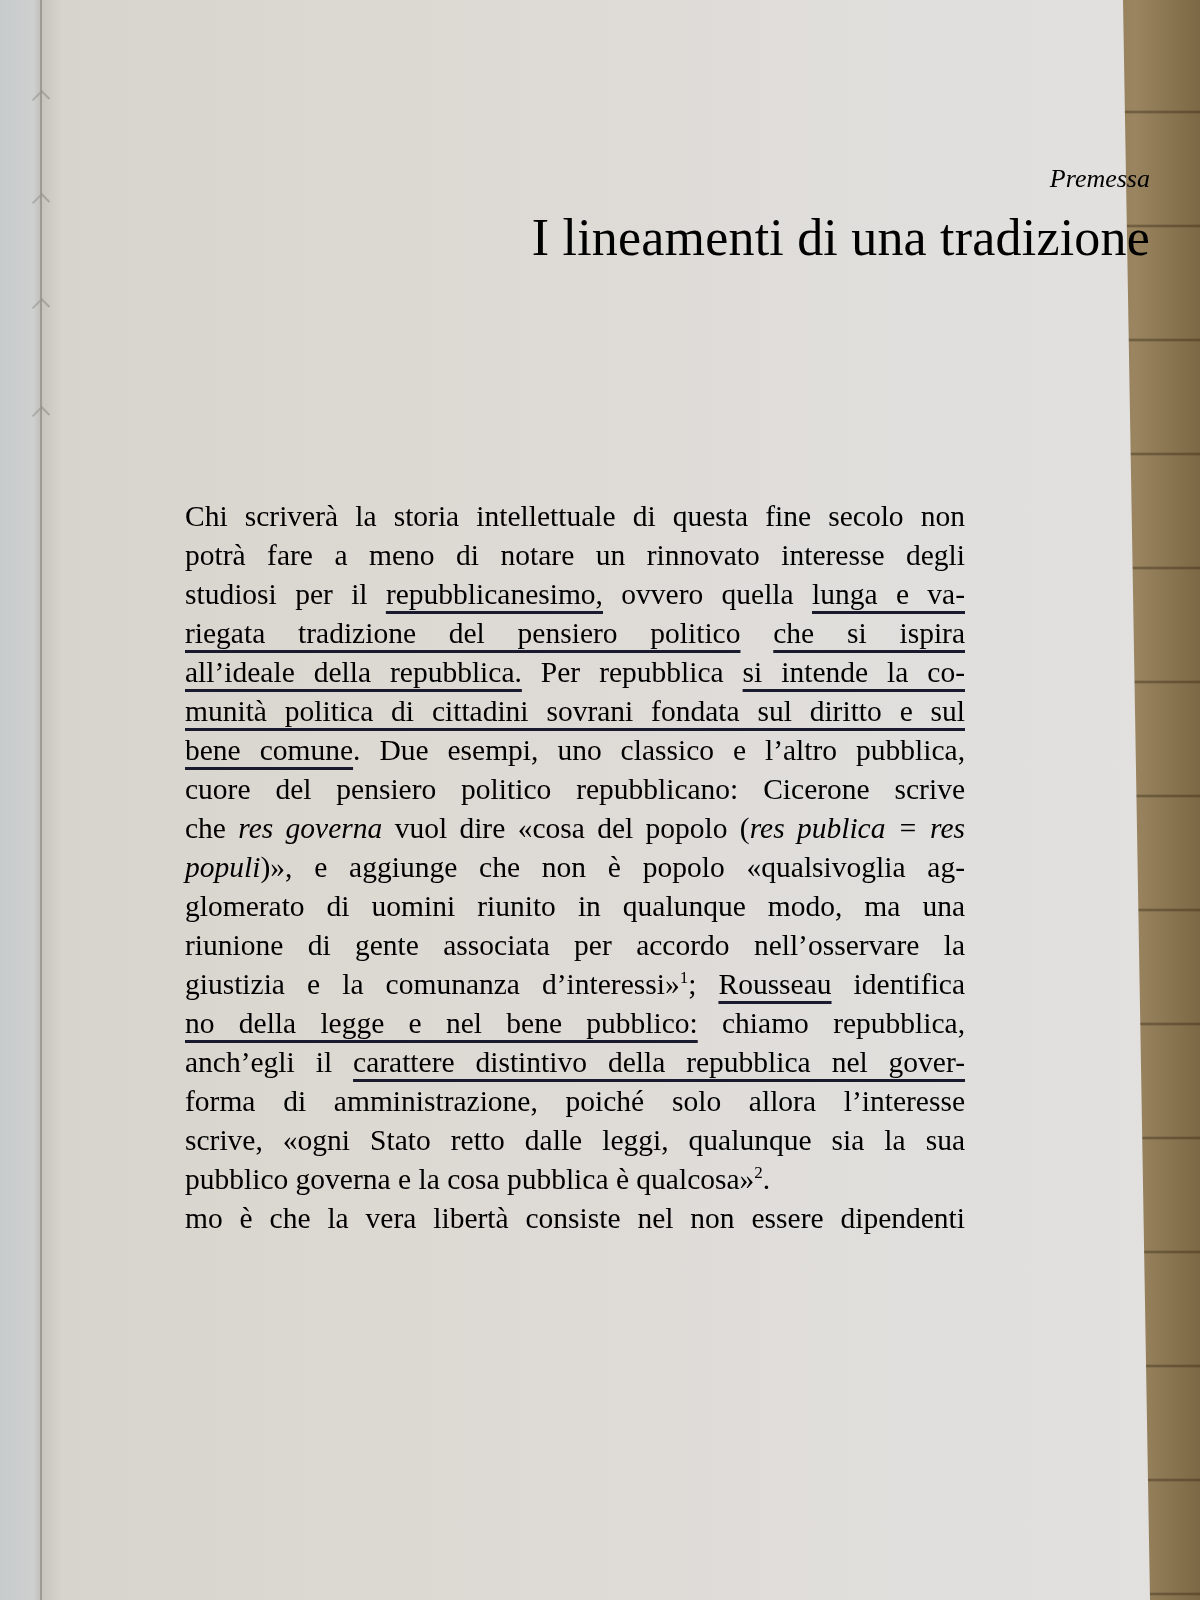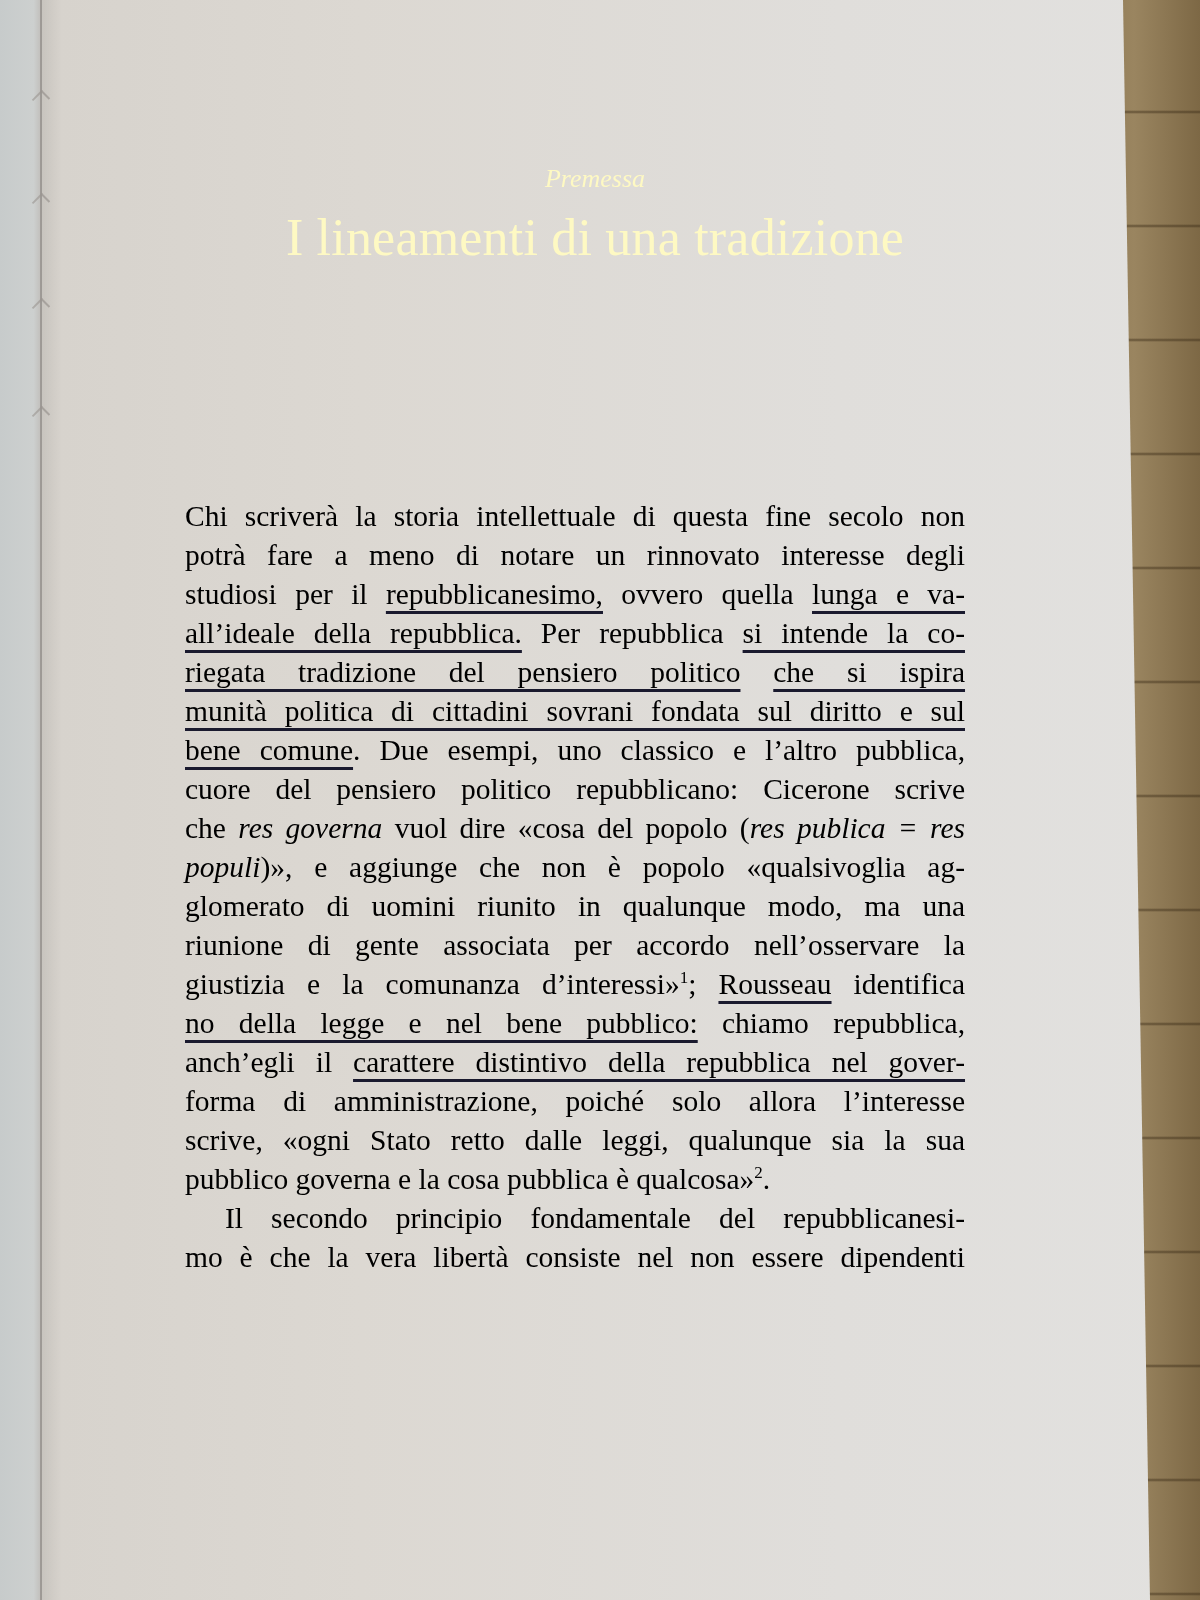--- a/index.html
+++ b/index.html
@@ -33,21 +33,21 @@
   .stitch {
     position: absolute; left: 35px; width: 10px; height: 12px;
     border-left: 2px solid #9a9590; border-top: 2px solid #9a9590;
     transform: rotate(45deg); opacity: 0.6;
   }
   .gutter-shadow {
     position: absolute; left: 42px; top: 0; width: 20px; height: 1600px;
     background: linear-gradient(90deg, rgba(0,0,0,0.07), rgba(0,0,0,0));
   }
 
-  .heading { position: absolute; left: 0; width: 1110px; text-align: center; color: #fef9c3; }
+  .heading { position: absolute; left: 0; width: 1110px; text-align: right; color: #000000; }
   .kicker { top: 164px; left: 40px; font-style: italic; font-size: 26px; }
   .title { top: 208px; left: 40px; font-size: 52px; letter-spacing: 0.2px; }
 
   .body-text {
     position: absolute; left: 185px; top: 497px; width: 780px;
     color: #000000; font-size: 29.5px; line-height: 39px;
   }
   .line { display: block; white-space: nowrap; text-align: justify; text-align-last: justify; height: 39px; }
   .line.last { text-align-last: left; }
   .line.indent { padding-left: 40px; }
@@ -69,33 +69,32 @@
 <div class="gutter-shadow"></div>
 
 <div class="heading kicker">Premessa</div>
 <div class="heading title">I lineamenti di una tradizione</div>
 
 <div class="body-text" id="body-text">
     <div>
       <span class="line"><span>Chi scriverà la storia intellettuale di questa fine secolo non</span></span>
       <span class="line"><span>potrà fare a meno di notare un rinnovato interesse degli</span></span>
       <span class="line"><span>studiosi per il </span><span class="u">repubblicanesimo,</span><span> ovvero quella </span><span class="u">lunga e va-</span></span>
+      <span class="line"><span class="u">riegata tradizione del pensiero politico</span><span> </span><span class="u">che si ispira</span></span>
       <span class="line"><span class="u">all’ideale della repubblica.</span><span> Per repubblica </span><span class="u">si intende la co-</span></span>
-      <span class="line"><span class="u">riegata tradizione del pensiero politico</span><span> </span><span class="u">che si ispira</span></span>
       <span class="line"><span class="u">munità politica di cittadini sovrani fondata sul diritto e sul</span></span>
       <span class="line"><span class="u">bene comune</span><span>. Due esempi, uno classico e l’altro pubblica,</span></span>
       <span class="line"><span>cuore del pensiero politico repubblicano: Cicerone scrive</span></span>
       <span class="line"><span>che </span><i>res governa</i><span> vuol dire «cosa del popolo (</span><i>res publica = res</i></span>
       <span class="line"><i>populi</i><span>)», e aggiunge che non è popolo «qualsivoglia ag-</span></span>
       <span class="line"><span>glomerato di uomini riunito in qualunque modo, ma una</span></span>
       <span class="line"><span>riunione di gente associata per accordo nell’osservare la</span></span>
       <span class="line"><span>giustizia e la comunanza d’interessi»</span><sup>1</sup><span>; </span><span class="u">Rousseau</span><span> identifica</span></span>
       <span class="line"><span class="u">no della legge e nel bene pubblico:</span><span> chiamo repubblica,</span></span>
       <span class="line"><span>anch’egli il </span><span class="u">carattere distintivo della repubblica nel gover-</span></span>
       <span class="line"><span>forma di amministrazione, poiché solo allora l’interesse</span></span>
       <span class="line"><span>scrive, «ogni Stato retto dalle leggi, qualunque sia la sua</span></span>
       <span class="line last"><span>pubblico governa e la cosa pubblica è qualcosa»</span><sup>2</sup><span>.</span></span>
     </div>
     <div>
-      <span class="line indent"><span>Il secondo principio fondamentale del repubblicanesi-</span></span>
       <span class="line"><span>mo è che la vera libertà consiste nel non essere dipendenti</span></span>
     </div>
   </div>
 
 </body></html>

